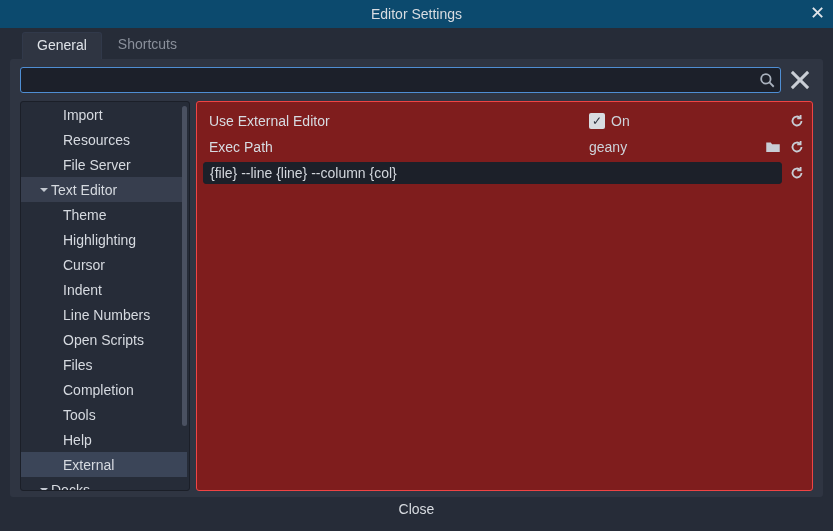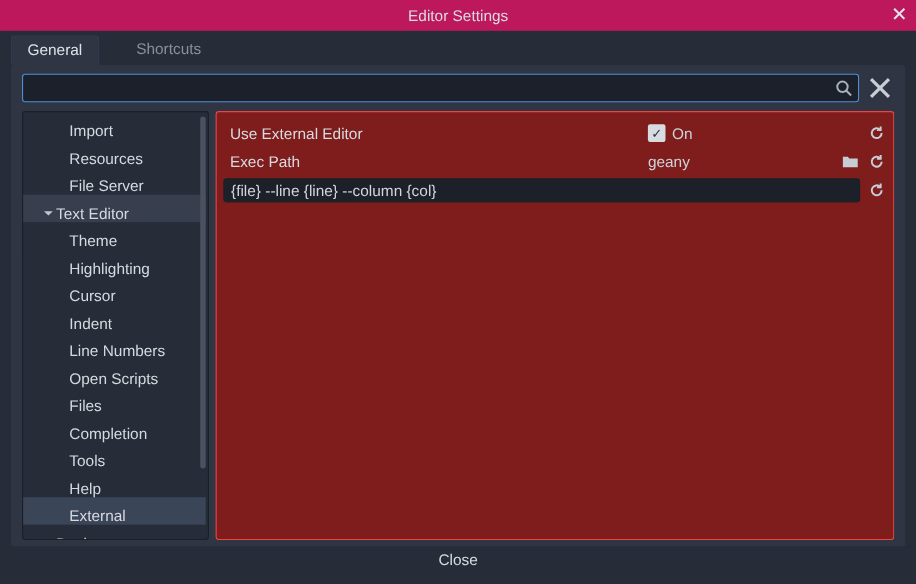--- a/index.html
+++ b/index.html
@@ -13,35 +13,35 @@
   overflow: hidden;
   display: flex;
   flex-direction: column;
 }
 .titlebar {
   height: 28px;
   display: flex;
   align-items: center;
   justify-content: center;
   position: relative;
-  background: #be185d;
+  background: #0c4a6e;
 }
 .titlebar .title { color: #d8dce1; }
 .titlebar .close {
   position: absolute;
   right: 8px;
   top: 2px;
   font-size: 18px;
   color: #e2e5ea;
   cursor: pointer;
 }
 .tabs-row {
   display: flex;
-  padding: 4px 10px 0 10px;
-  gap: 20px;
+  padding: 4px 10px 0 22px;
+  gap: 2px;
   border-bottom: none;
 }
 .tab {
   padding: 4px 14px 6px 14px;
   color: #8a909b;
   border-radius: 3px 3px 0 0;
   cursor: pointer;
 }
 .tab.active {
   color: #dfe3e8;
@@ -104,21 +104,21 @@
   position: relative;
   overflow: hidden;
 }
 .tree {
   position:absolute;
   top:0; left:0; right:2px; bottom:0;
 }
 .tree-item {
   height: 25px;
   display: flex;
-  align-items: flex-end;
+  align-items: center;
   padding-left: 42px;
   color: #d6dae0;
   cursor: pointer;
 }
 .tree-item.section {
   padding-left: 18px;
 }
 .tree-item.section .chev {
   margin-right: 2px;
   width: 10px;

